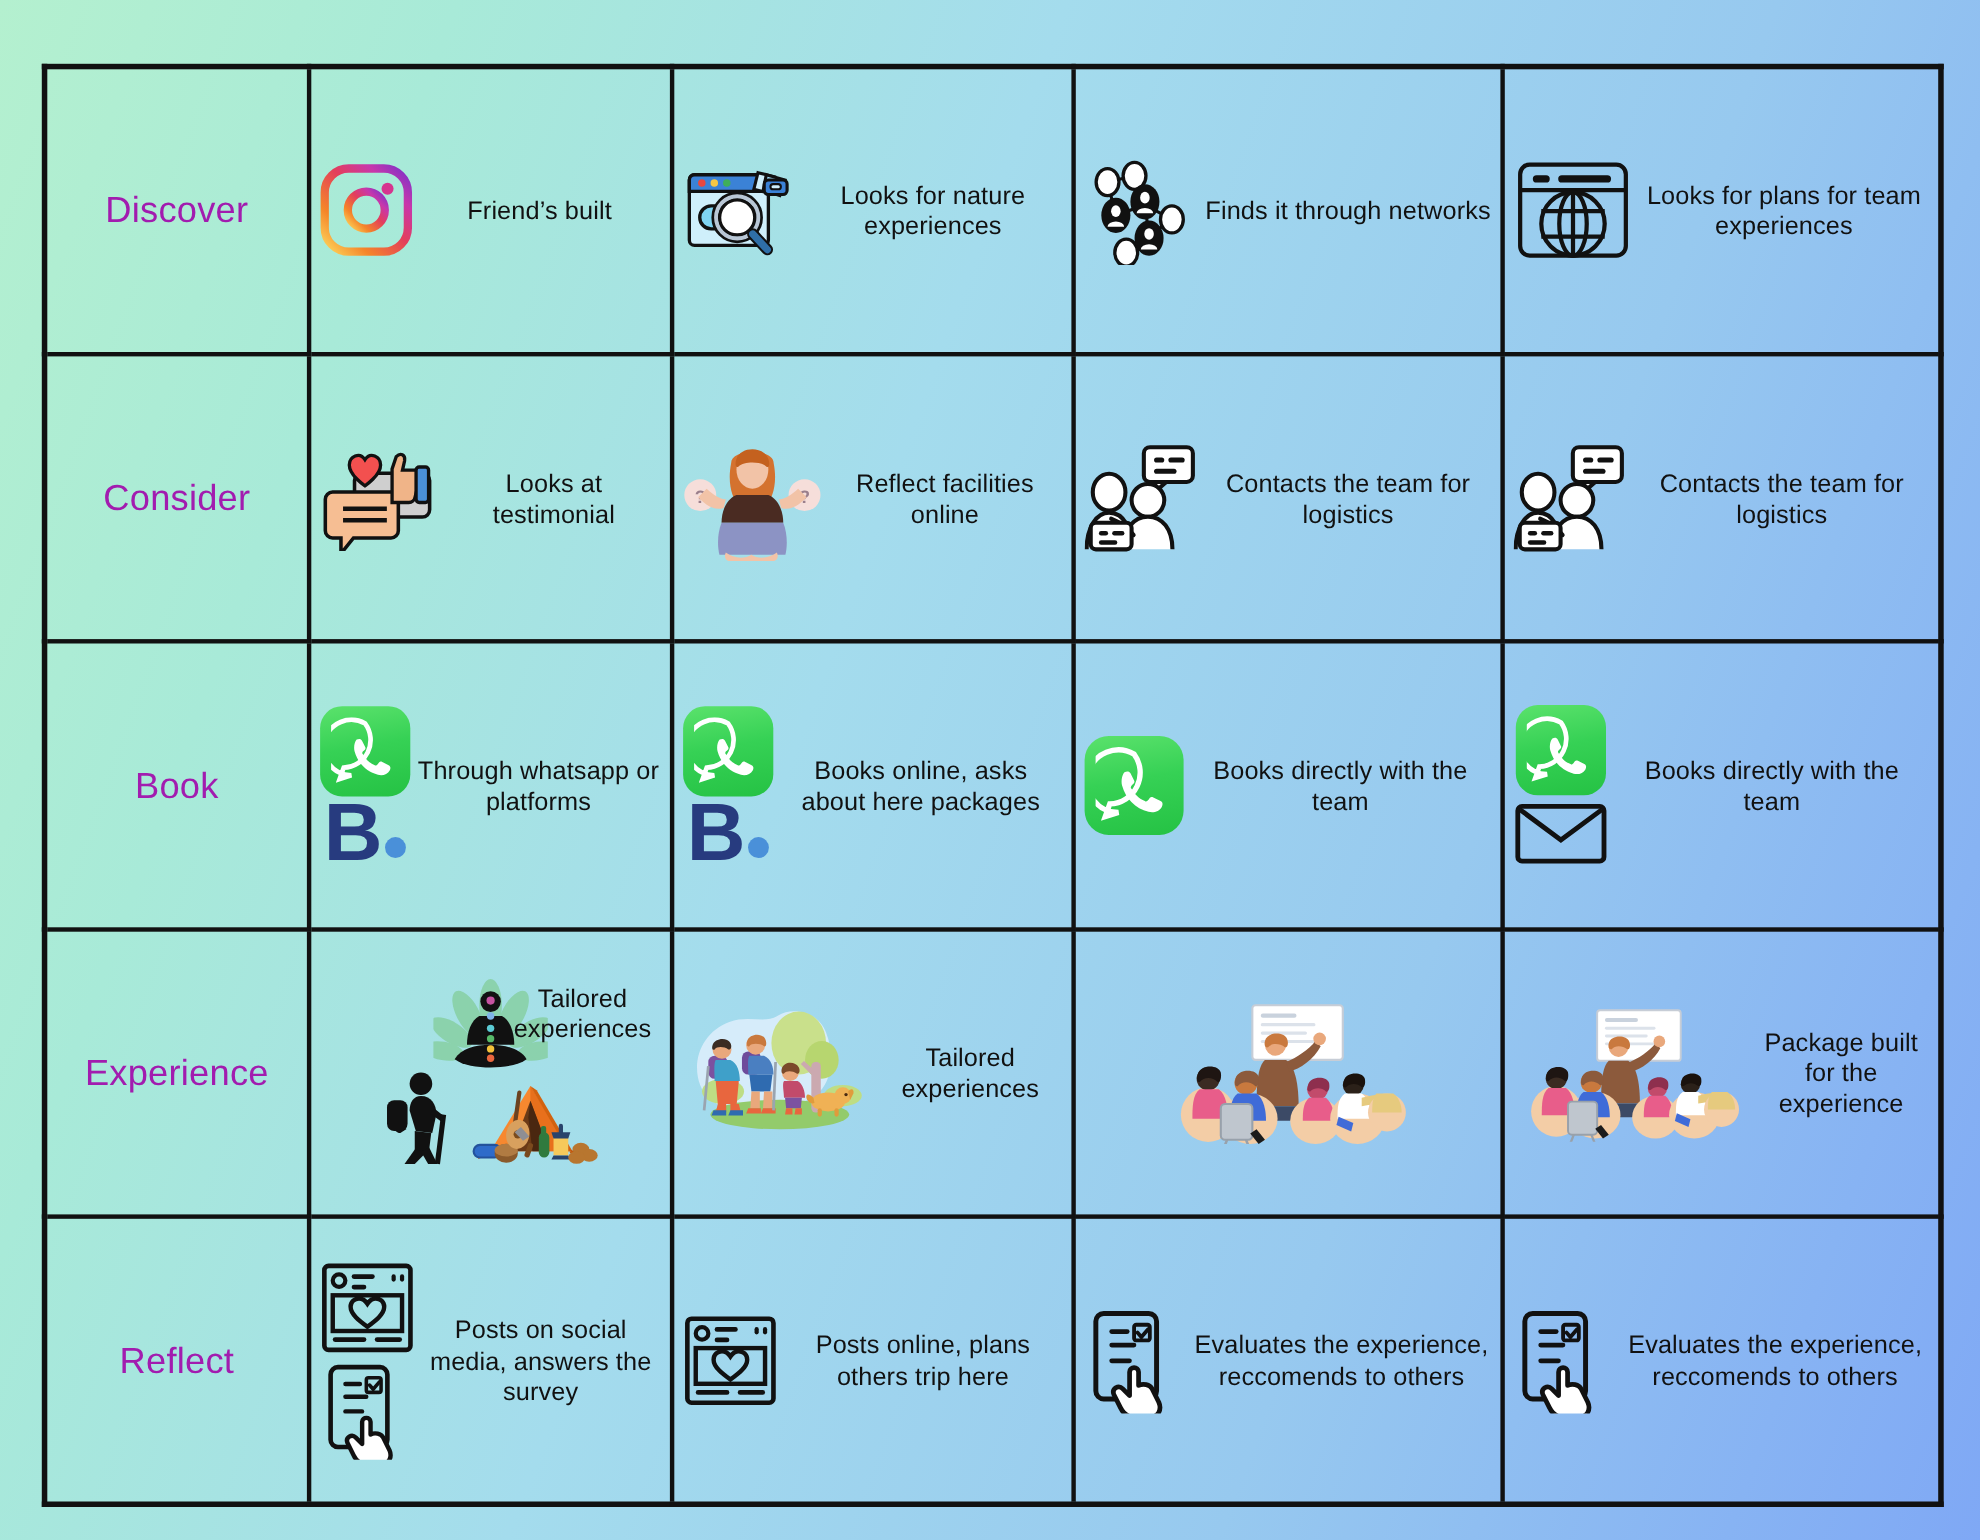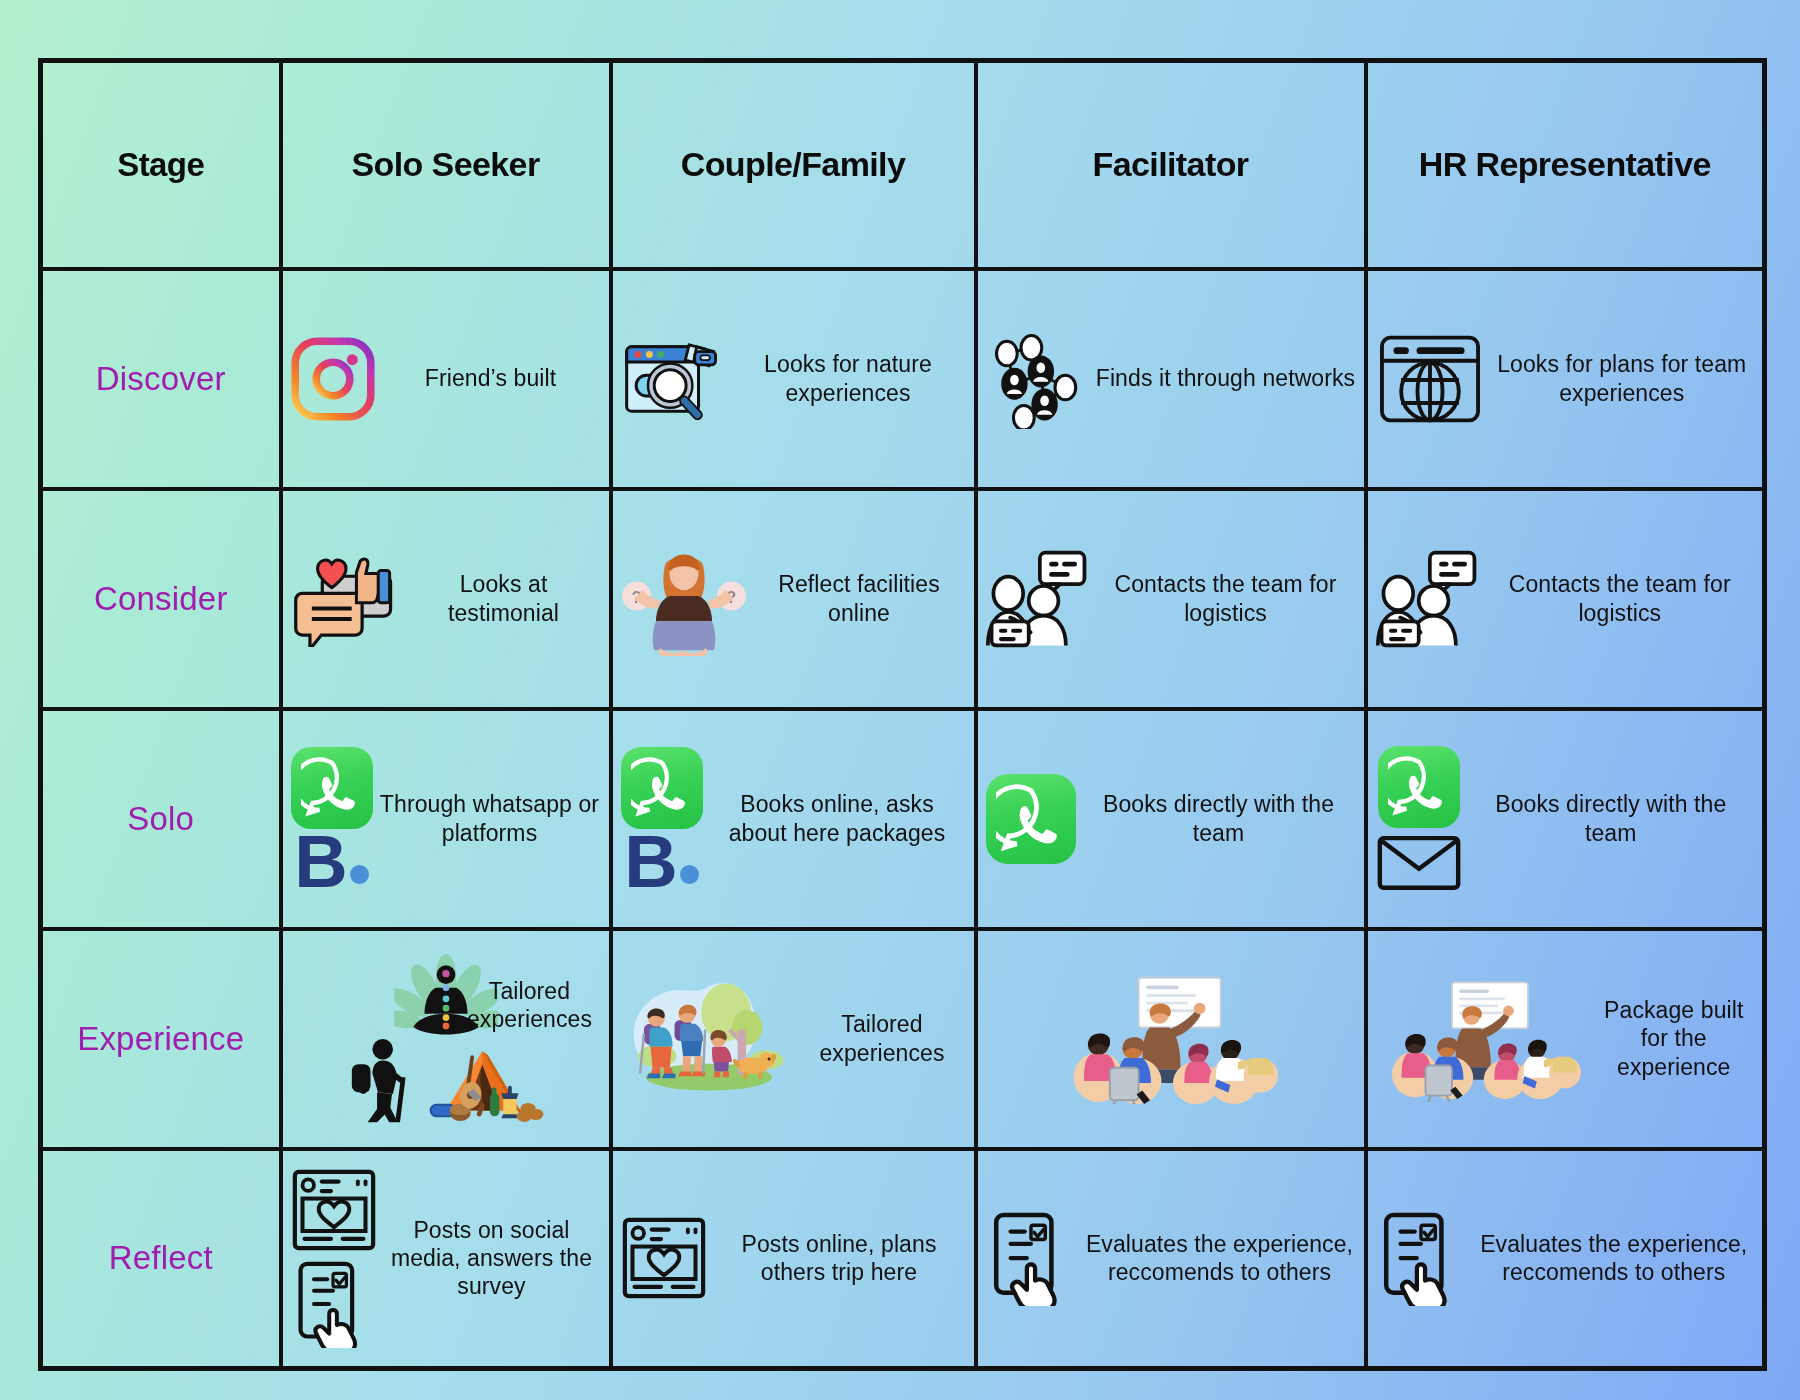--- a/index.html
+++ b/index.html
@@ -130,37 +130,20 @@
 <table id="journey-table">
   <colgroup>
     <col class="c-stage">
       <col class="c-solo">
       <col class="c-couple">
       <col class="c-fac">
       <col class="c-hr">
   </colgroup>
 
   <tbody>
-      <tr class="r-head">
-    <td>
-      <div class="head-label stage">Stage</div>
-    </td>
-    <td>
-      <div class="head-label">Solo Seeker</div>
-    </td>
-    <td>
-      <div class="head-label">Couple/Family</div>
-    </td>
-    <td>
-      <div class="head-label">Facilitator</div>
-    </td>
-    <td>
-      <div class="head-label">HR Representative</div>
-    </td>
-  </tr>
 
   <tr class="r-body">
     <td>
       <div class="stage-label">Discover</div>
     </td>
 
     <td>
       <div class="cell-inner">
         <div class="icon-zone">
           <span>
@@ -361,21 +344,21 @@
             </svg>
           </span>
         </div>
         <div class="cell-text">Contacts the team for logistics</div>
       </div>
     </td>
   </tr>
 
   <tr class="r-body">
     <td>
-      <div class="stage-label">Solo</div>
+      <div class="stage-label">Book</div>
     </td>
 
     <td>
       <div class="cell-inner">
         <div class="icon-zone">
           <span class="wa-tile">
             <svg width="62" height="62" viewBox="0 0 64 64">
               <path d="M32 6 a26 26 0 1 0 -13 48.5 L8 58 l3.8 -10.6 A26 26 0 0 0 32 6 Z" fill="none" stroke="#fff" stroke-width="4.4"></path>
               <path d="M24 21 c2 -1 4 -1 5 1 l3 6 c1 2 -1 3 -2 4 c-1 1 -1 2 0 3 c3 5 6 8 11 10 c1 1 2 0 3 -1 c1 -2 2 -3 4 -2 l6 3 c2 1 2 3 1 5 c-2 4 -7 5 -11 4 c-11 -3 -19 -11 -22 -22 c-1 -4 0 -9 2 -11 Z" fill="#fff"></path>
             </svg>

